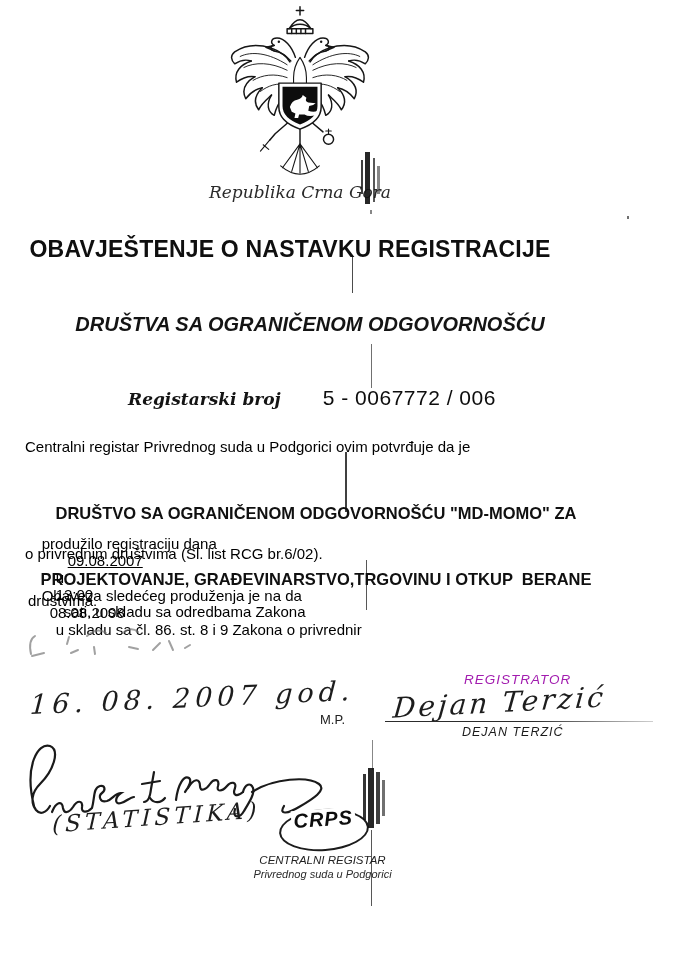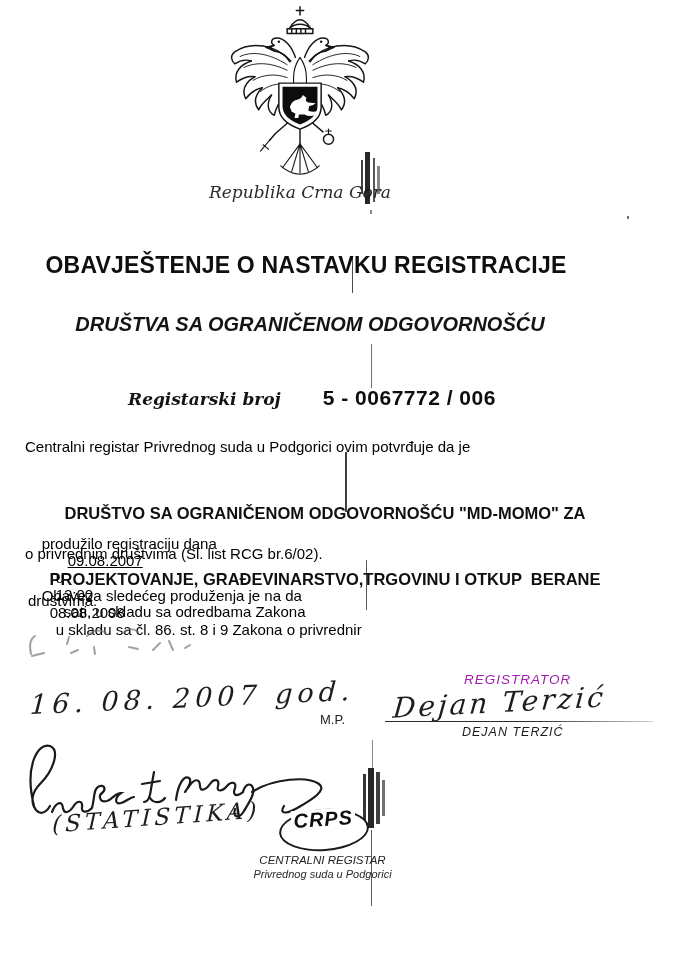--- a/index.html
+++ b/index.html
@@ -18,39 +18,39 @@
   .country{
     position:absolute;left:195px;top:182px;width:210px;
     text-align:center;
     font-family:"DejaVu Serif","Liberation Serif",serif;
     font-style:italic;font-size:17px;color:#2a2a2a;
   }
   
   .title{
     position:absolute;left:0;top:236px;width:580px;
     text-align:center;font-weight:bold;font-size:23px;
-    letter-spacing:.2px;color:#0f0f0f;margin:16px;
+    letter-spacing:.2px;color:#0f0f0f;margin:0;
   }
   .subtitle{
     position:absolute;left:0;top:313px;width:620px;
     text-align:center;font-weight:bold;font-style:italic;font-size:20px;
     color:#141414;margin:0;
   }
   
   .reg-row{position:absolute;left:128px;top:386px;display:flex;align-items:baseline;}
   .reg-label{
     font-family:"DejaVu Serif","Liberation Serif",serif;
     font-weight:bold;font-style:italic;font-size:17px;color:#141414;
   }
-  .reg-number{margin-left:42px;font-weight:bold;font-size:21px;letter-spacing:.5px;color:#0d0d0d;}
+  .reg-number{margin-left:42px;font-weight:normal;font-size:21px;letter-spacing:.5px;color:#0d0d0d;}
   
   .bodyline{position:absolute;font-size:15px;color:#000000;margin:0;white-space:pre-wrap;}
   .intro{left:25px;top:438px;}
   .company{
-    position:absolute;left:15px;top:458px;width:620px;text-align:center;
+    position:absolute;left:6px;top:458px;width:620px;text-align:center;
     font-weight:bold;font-size:16.5px;line-height:22px;color:#101010;
     white-space:pre-wrap;margin:0;
   }
   .renewal{left:25px;top:518px;}
   .lawline{left:25px;top:545px;}
   .obligation{left:25px;top:570px;}
   .obligation2{left:28px;top:592px;}
   .sp-date{margin-left:26px;text-decoration:underline;}
   .sp-u{margin-left:14px;}
   .sp-time{margin-left:14px;}

